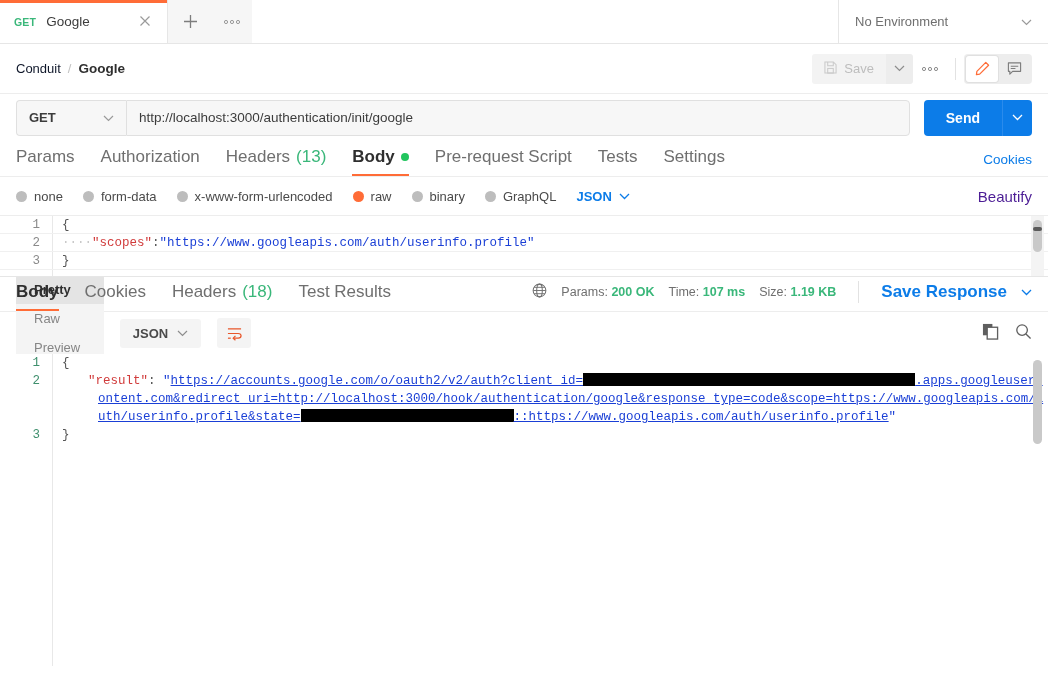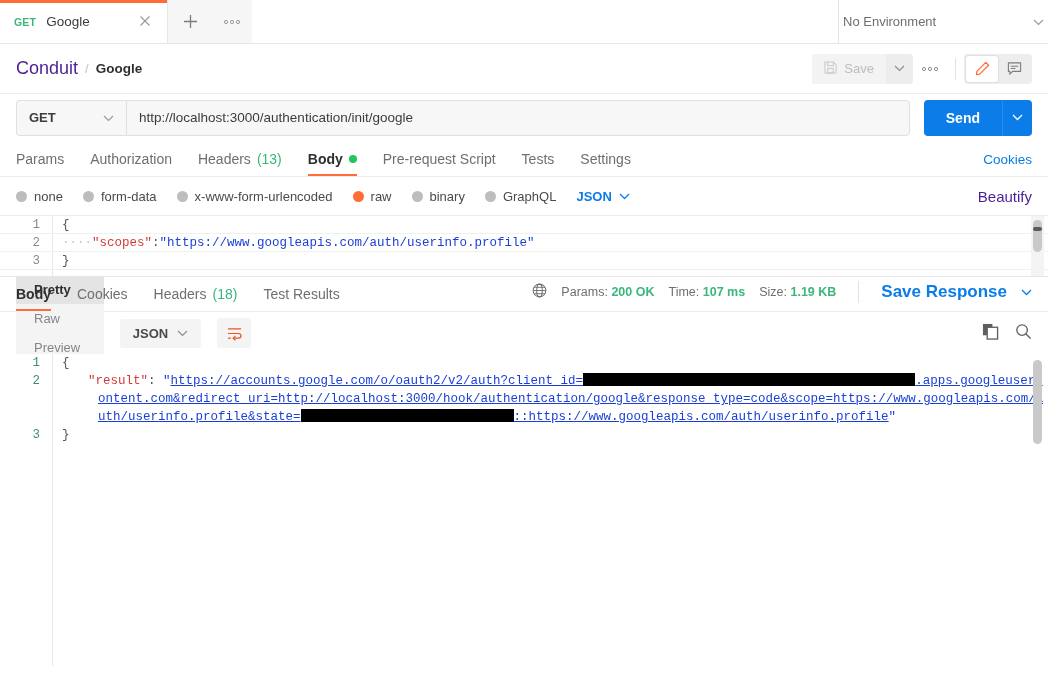--- a/index.html
+++ b/index.html
@@ -46,36 +46,36 @@
   }
   .tab-new, .tab-more {
     display: flex; align-items: center; justify-content: center;
     cursor: pointer; color: #8d8d8d;
   }
   .tab-new { width: 44px; font-size: 20px; font-weight: 300; color: #7d7d7d; }
   .tab-more { width: 40px; font-size: 11px; letter-spacing: 1px; color: #9a9a9a; }
   .tabstrip-spacer { flex: 1; background: #ffffff; border-bottom: 0; }
   .env-select {
     display: flex; align-items: center; justify-content: space-between;
-    width: 210px; padding: 0 4px;
+    width: 210px; padding: 0 16px;
     background: #ffffff;
     border-left: 1px solid #e6e6e6;
     color: #6f6f6f; font-size: 13px; cursor: pointer;
   }
   .caret { color: #9a9a9a; font-size: 11px; }
 
   
   .crumbbar {
     height: 50px;
     display: flex; align-items: center;
     padding: 0 16px;
     border-bottom: 1px solid #ededed;
     background: #ffffff;
   }
-  .crumb { color: #4c1d95; font-size: 18px; cursor: pointer; }
+  .crumb { color: #0f172a; font-size: 13px; cursor: pointer; }
   .crumb-sep { color: #c2c2c2; margin: 0 7px; }
   .crumb-current { color: #2f2f2f; font-weight: 700; font-size: 13.5px; }
   .crumb-right { margin-left: auto; display: flex; align-items: center; gap: 0; }
   .save-btn {
     display: flex; align-items: center; gap: 7px;
     height: 30px; padding: 0 12px;
     background: #f3f3f3; color: #bdbdbd;
     border: 0; border-radius: 3px 0 0 3px;
     font-size: 13px; font-family: inherit;
   }
@@ -145,21 +145,21 @@
     height: 36px;
     display: flex; align-items: flex-end;
     padding: 0 16px;
     border-bottom: 1px solid #ededed;
     gap: 26px;
   }
   .reqtab {
     position: relative;
     display: flex; align-items: center; gap: 6px;
     padding-bottom: 9px;
-    font-size: 14px; color: #6f6f6f; cursor: pointer;
+    font-size: 17px; color: #6f6f6f; cursor: pointer;
     white-space: nowrap;
   }
   .reqtab.active { color: #2f2f2f; font-weight: 700; }
   .reqtab.active::after {
     content: ""; position: absolute; left: 0; right: 0; bottom: 0;
     height: 2px; background: #ff6c37;
   }
   .count { color: #3ab77a; }
   .dot-green { width: 8px; height: 8px; border-radius: 50%; background: #22c55e; display: inline-block; }
   .cookies-link { margin-left: auto; color: #0c7ce8; font-size: 13.5px; cursor: pointer; padding-bottom: 9px; }

